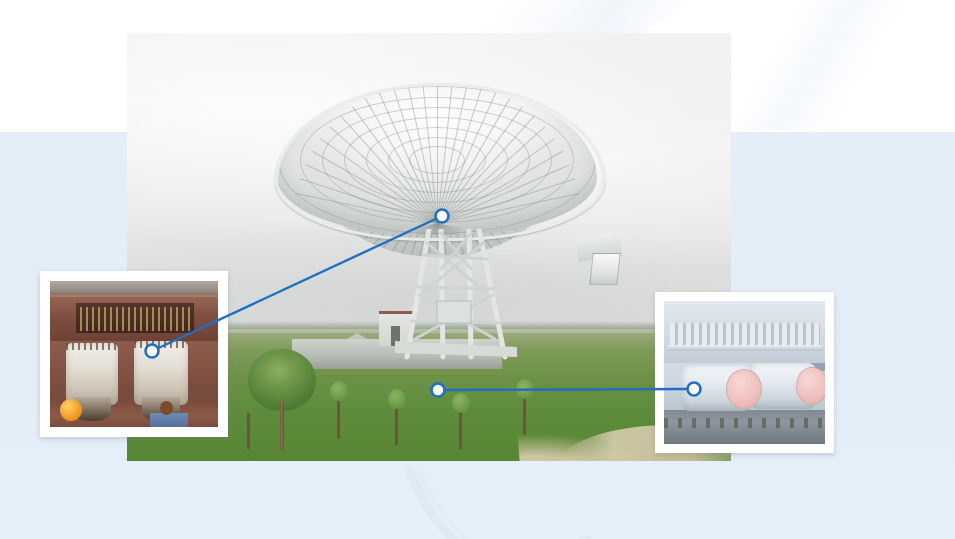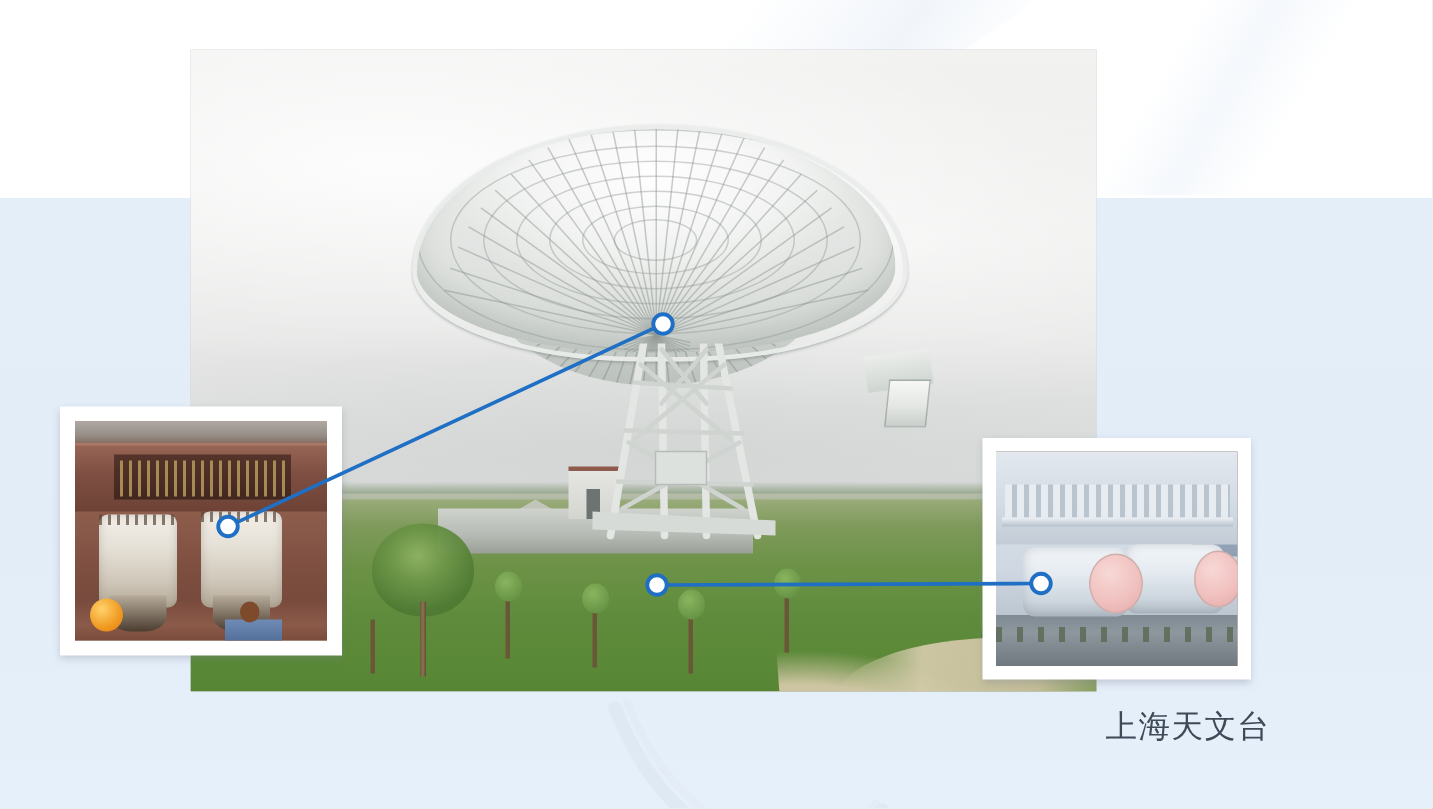--- a/index.html
+++ b/index.html
@@ -386,15 +386,14 @@
 
   <svg id="connectors">
       <line x1="436.107216602981" y1="218.7431922710261" x2="157.892783397019" y2="348.2568077289739" stroke="#1f6fc4" stroke-width="2.4" stroke-linecap="round"></line>
       <line x1="444.49995040950307" y1="389.9746095687129" x2="687.5000495904969" y2="389.0253904312871" stroke="#1f6fc4" stroke-width="2.4" stroke-linecap="round"></line>
       <circle cx="442" cy="216" r="6.5" fill="#ffffff" stroke="#1f6fc4" stroke-width="2.6"></circle>
       <circle cx="438" cy="390" r="6.5" fill="#ffffff" stroke="#1f6fc4" stroke-width="2.6"></circle>
       <circle cx="152" cy="351" r="6.5" fill="#ffffff" stroke="#1f6fc4" stroke-width="2.6"></circle>
       <circle cx="694" cy="389" r="6.5" fill="#ffffff" stroke="#1f6fc4" stroke-width="2.6"></circle>
     </svg>
 
-  <div class="caption">上海天文台</div>
 
 </div>
 
 </body></html>

